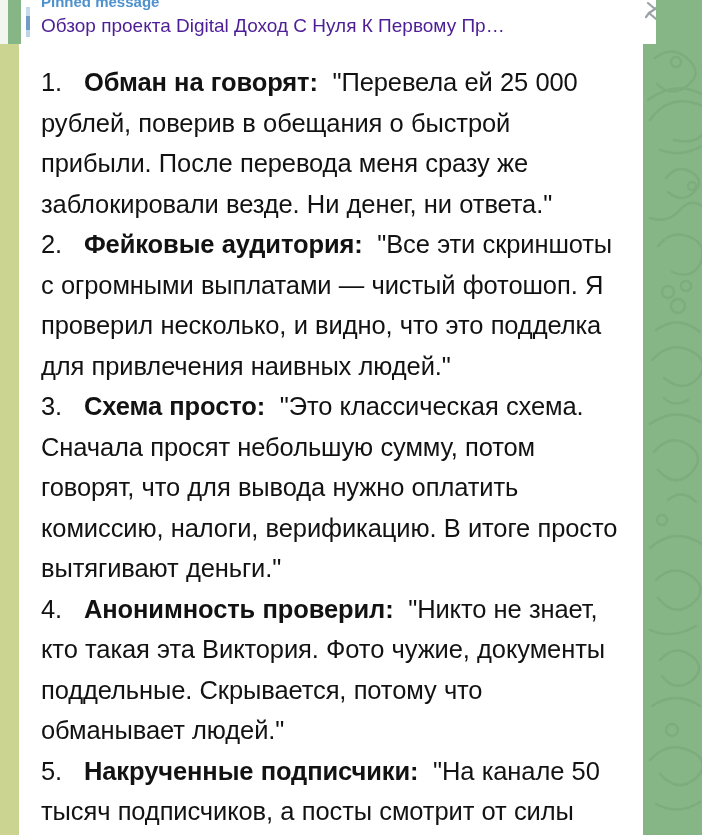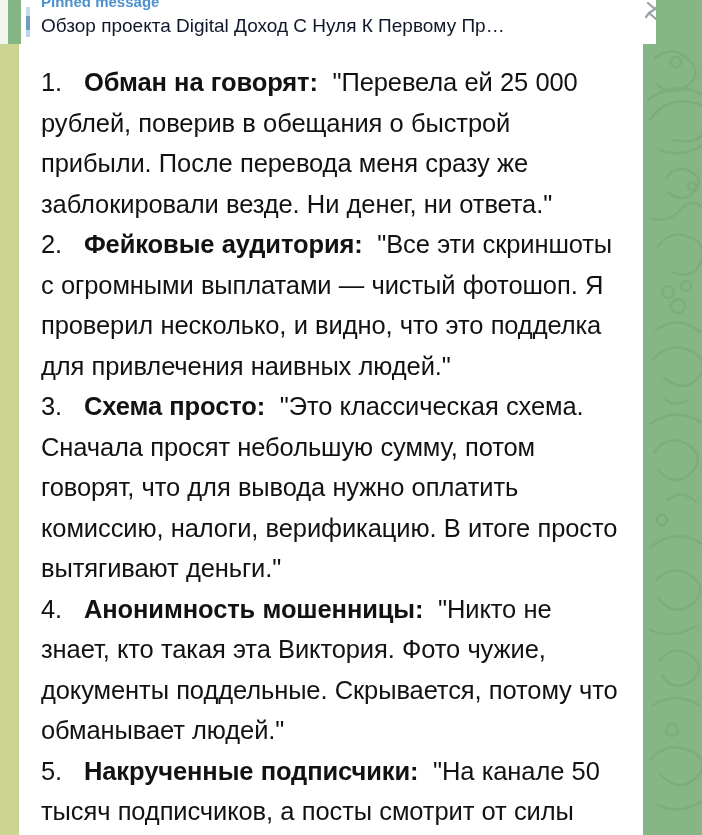--- a/index.html
+++ b/index.html
@@ -97,21 +97,21 @@
     font-weight: 600;
     color: #4e91cd;
     line-height: 18px;
     height: 18px;
     overflow: hidden;
     white-space: nowrap;
   }
   .pinned-title {
     margin-top: 2px;
     font-size: 19px;
-    color: #0f172a;
+    color: #4c1d95;
     line-height: 26px;
     white-space: nowrap;
     overflow: hidden;
   }
   .pinned-list-icon {
     position: absolute;
     right: -38px;
     top: 6px;
     width: 34px;
     height: 30px;
@@ -240,21 +240,21 @@
       </span>
       <br>
       <span class="item-line">
         <span class="item-num">3.</span>
         <span>&nbsp;&nbsp;</span><span class="item-title">Схема просто:</span>
         <span>&nbsp;</span><span class="item-body">"Это классическая схема. Сначала просят небольшую сумму, потом говорят, что для вывода нужно оплатить комиссию, налоги, верификацию. В итоге просто вытягивают деньги."</span>
       </span>
       <br>
       <span class="item-line">
         <span class="item-num">4.</span>
-        <span>&nbsp;&nbsp;</span><span class="item-title">Анонимность мошенницы:</span>
+        <span>&nbsp;&nbsp;</span><span class="item-title">Анонимность проверил:</span>
         <span>&nbsp;</span><span class="item-body">"Никто не знает, кто такая эта Виктория. Фото чужие, документы поддельные. Скрывается, потому что обманывает людей."</span>
       </span>
       <br>
       <span class="item-line">
         <span class="item-num">5.</span>
         <span>&nbsp;&nbsp;</span><span class="item-title">Накрученные подписчики:</span>
         <span>&nbsp;</span><span class="item-body">"На канале 50 тысяч подписчиков, а посты смотрит от силы тысяча. Сразу видно, что аудитория накручена ботами для создания видимости популярности."</span>
       </span>
     </div>
   </div>

